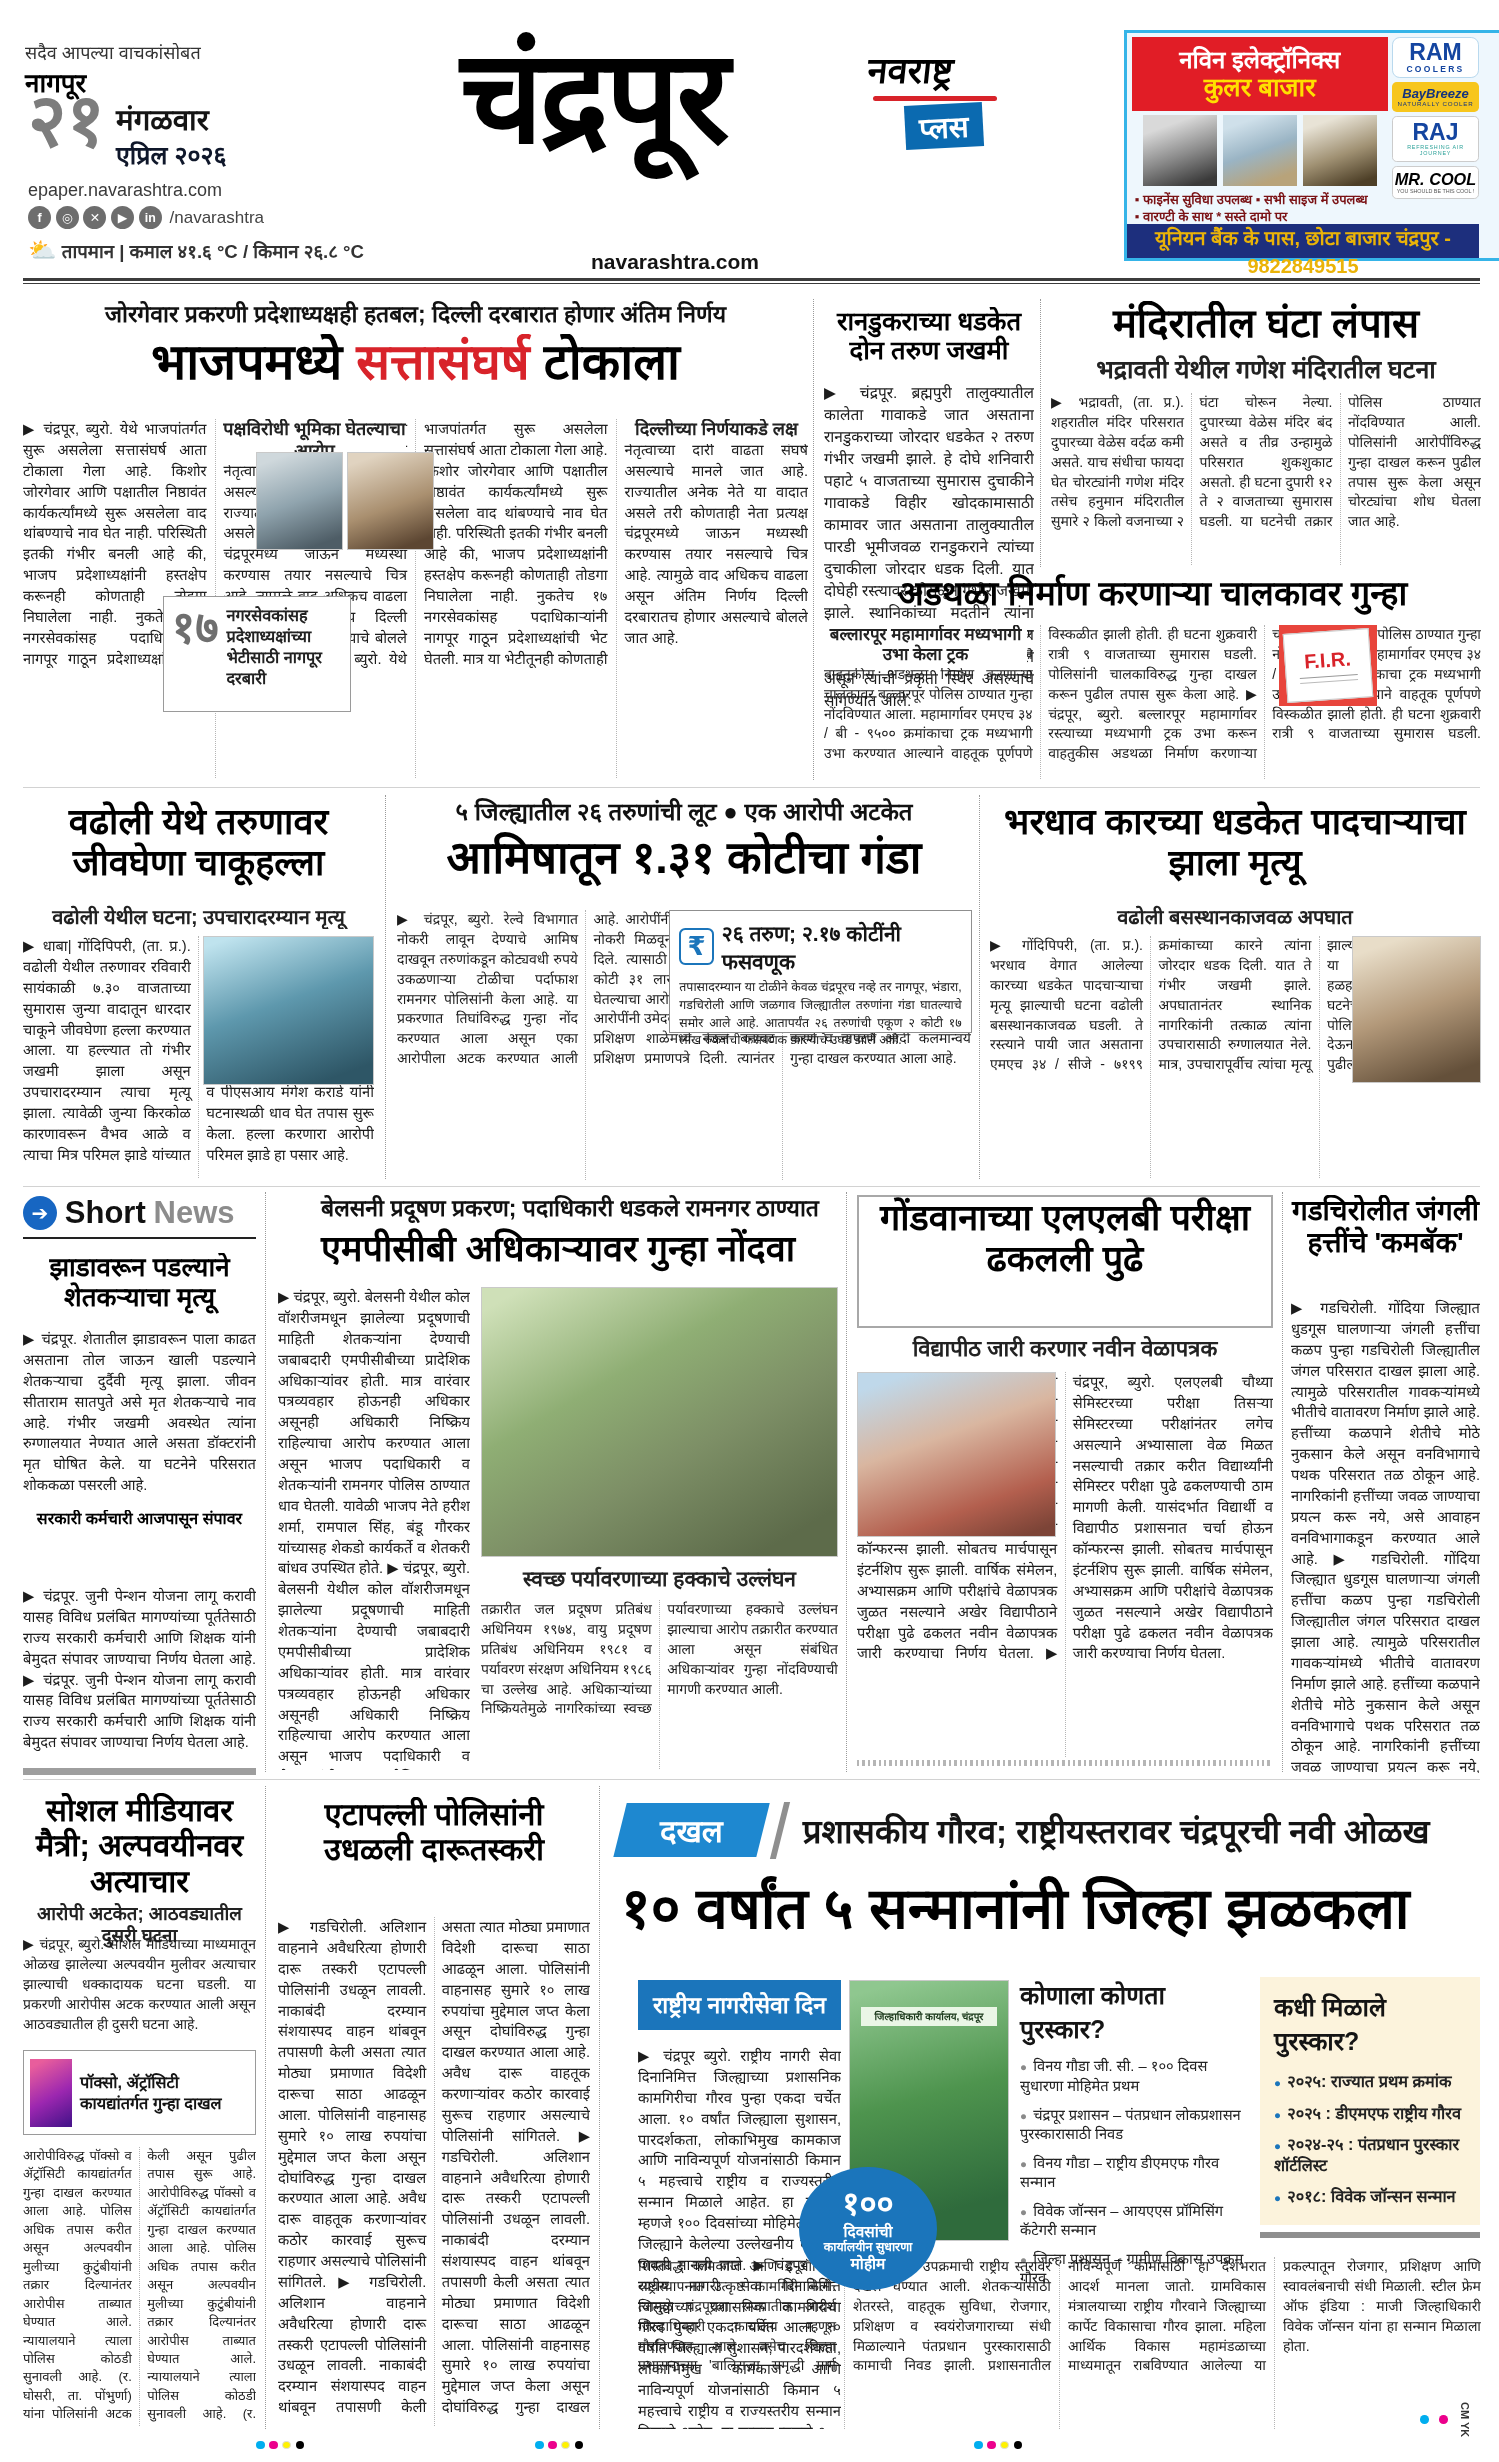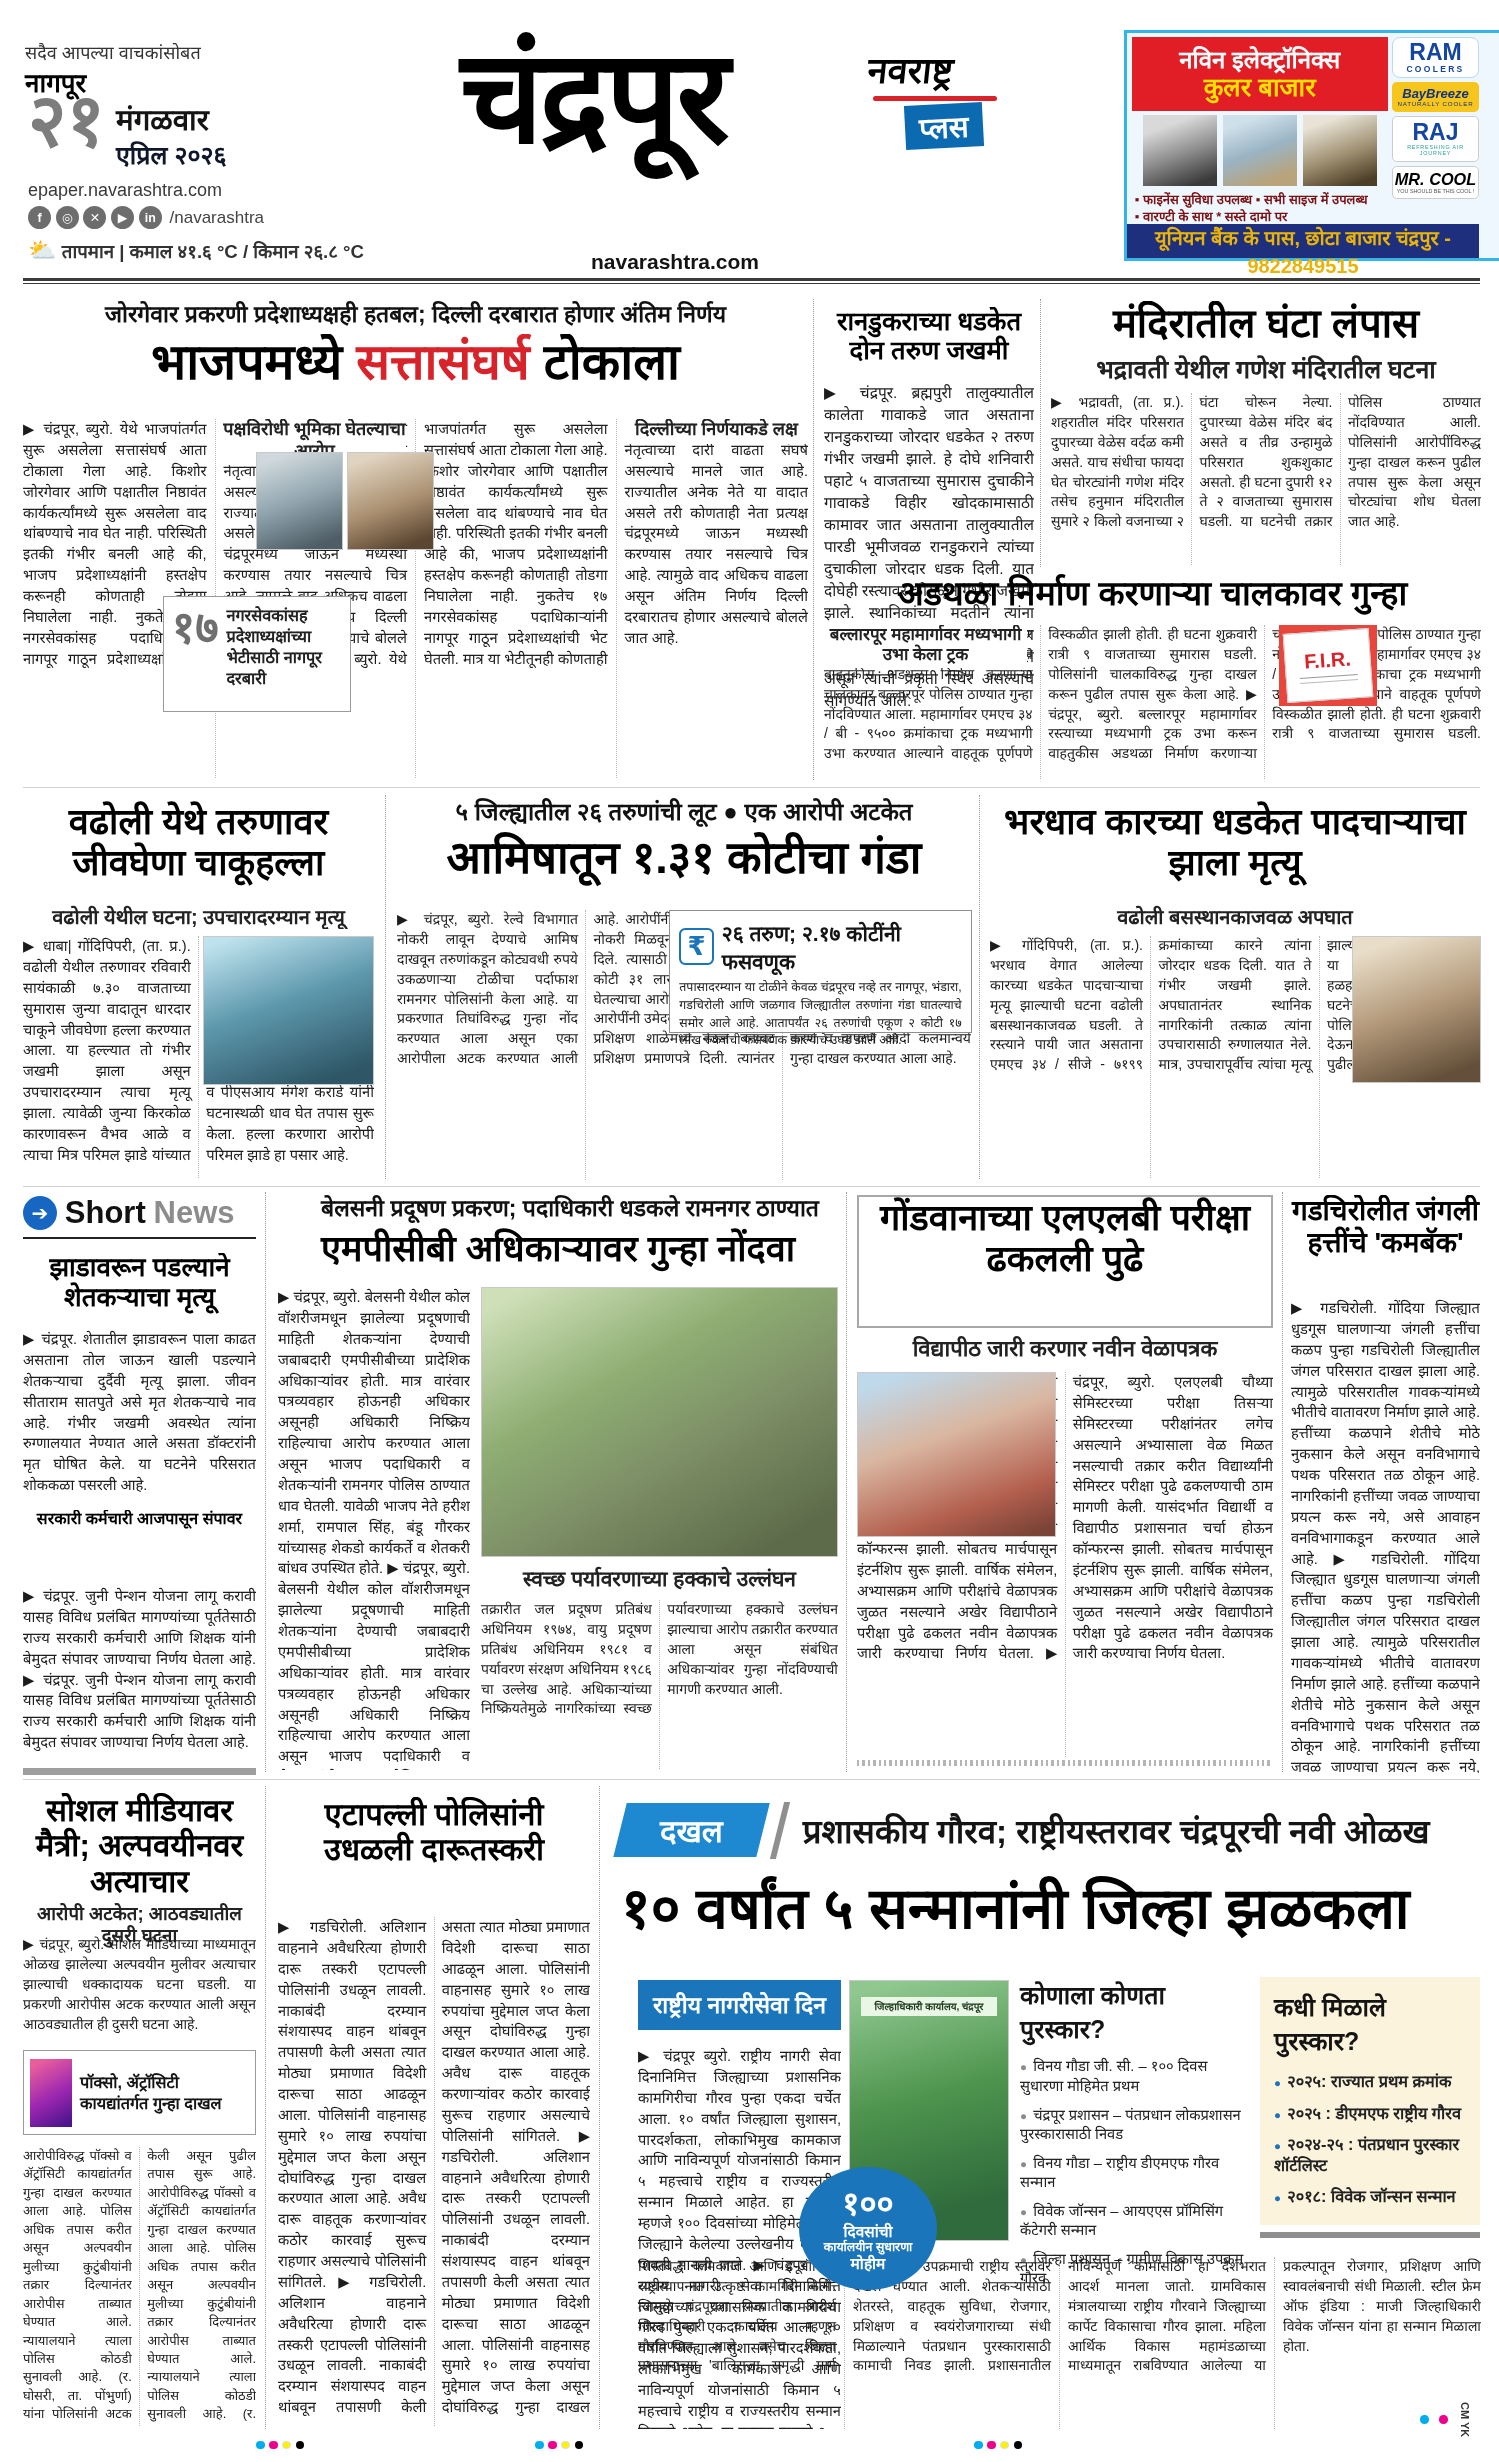--- a/index.html
+++ b/index.html
@@ -220,21 +220,21 @@
     </div>
     <div style="width:6.2px;height:57px;background:#8f8f8f;transform:skewX(-14deg);margin:0 20px 0 14px"></div>
     <div class="b" style="font-size:33px">प्रशासकीय गौरव; राष्ट्रीयस्तरावर चंद्रपूरची नवी ओळख</div>
   </div>
   <div class="abs hl" style="left:621px;top:1876px;width:860px;height:74px;font-size:57px">१० वर्षांत ५ सन्मानांनी जिल्हा झळकला</div>
 
   <div class="abs c b" style="left:638px;top:1980px;width:203px;height:50px;background:#1b75bb;color:#fff;font-size:23px;line-height:50px">राष्ट्रीय नागरीसेवा दिन</div>
   <div class="abs bt" style="left:638px;top:2046px;width:203px;height:383px;font-size:14.7px">▶ चंद्रपूर ब्युरो. राष्ट्रीय नागरी सेवा दिनानिमित्त जिल्ह्याच्या प्रशासनिक कामगिरीचा गौरव पुन्हा एकदा चर्चेत आला. १० वर्षांत जिल्ह्याला सुशासन, पारदर्शकता, लोकाभिमुख कामकाज आणि नाविन्यपूर्ण योजनांसाठी किमान ५ महत्त्वाचे राष्ट्रीय व राज्यस्तरीय सन्मान मिळाले आहेत. हा सन्मान म्हणजे १०० दिवसांच्या मोहिमेत चंद्रपूर जिल्ह्याने केलेल्या उल्लेखनीय कामाची पावती मानली जाते. ▶ चंद्रपूर ब्युरो. राष्ट्रीय नागरी सेवा दिनानिमित्त जिल्ह्याच्या प्रशासनिक कामगिरीचा गौरव पुन्हा एकदा चर्चेत आला. १० वर्षांत जिल्ह्याला सुशासन, पारदर्शकता, लोकाभिमुख कामकाज आणि नाविन्यपूर्ण योजनांसाठी किमान ५ महत्त्वाचे राष्ट्रीय व राज्यस्तरीय सन्मान मिळाले आहेत. हा सन्मान म्हणजे १०० दिवसांच्या मोहिमेत चंद्रपूर जिल्ह्याने केलेल्या उल्लेखनीय कामाची पावती मानली जाते.</div>
 
   <div class="abs photo" style="left:849px;top:1980px;width:160px;height:261px;background:linear-gradient(165deg,#8fc78f 5%,#4e944e 45%,#2f6b3c 85%)">
-    <div class="c" style="margin:16px auto 0;width:86%;background:#eaf6e6;color:#1d3b1d;font-size:10px;font-weight:bold;padding:2.3px 1.6px">जिल्हाधिकारी कार्यालय, चंद्रपूर</div>
+    <div class="c" style="margin:26px auto 0;width:86%;background:#eaf6e6;color:#1d3b1d;font-size:10px;font-weight:bold;padding:2.3px 1.6px">जिल्हाधिकारी कार्यालय, चंद्रपूर</div>
   </div>
 
   <div class="abs" style="left:1020px;top:1977px;width:230px">
     <div class="b" style="font-size:25px;margin-bottom:12.4px">कोणाला कोणता पुरस्कार?</div>
     <div class="bullet-item"><span class="dot">●</span><span>विनय गौडा जी. सी. – १०० दिवस सुधारणा मोहिमेत प्रथम</span></div>
     <div class="bullet-item"><span class="dot">●</span><span>चंद्रपूर प्रशासन – पंतप्रधान लोकप्रशासन पुरस्कारासाठी निवड</span></div>
     <div class="bullet-item"><span class="dot">●</span><span>विनय गौडा – राष्ट्रीय डीएमएफ गौरव सन्मान</span></div>
     <div class="bullet-item"><span class="dot">●</span><span>विवेक जॉन्सन – आयएएस प्रॉमिसिंग कॅटेगरी सन्मान</span></div>
     <div class="bullet-item"><span class="dot">●</span><span>जिल्हा प्रशासन – ग्रामीण विकास उपक्रम गौरव</span></div>
   </div>

